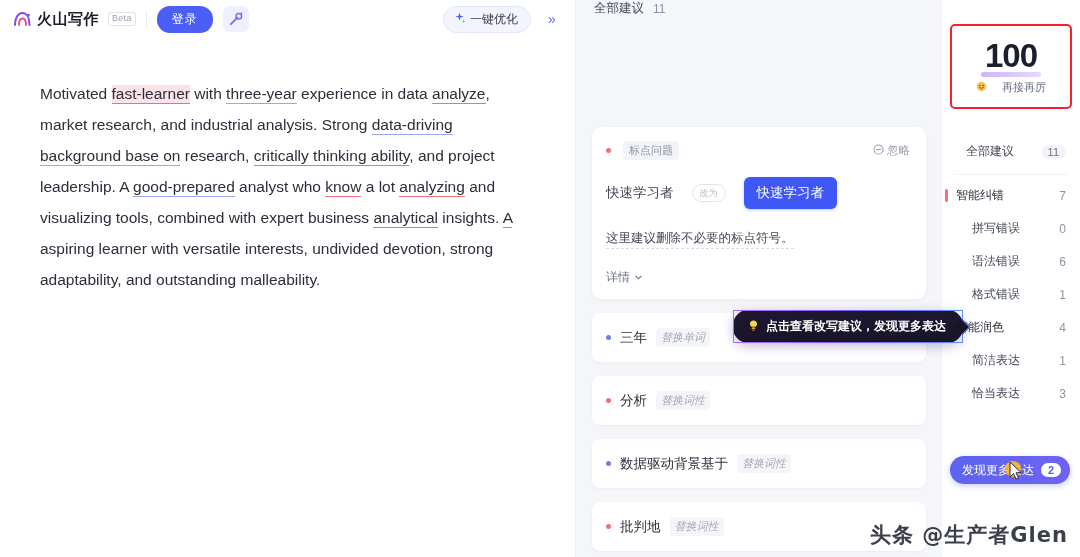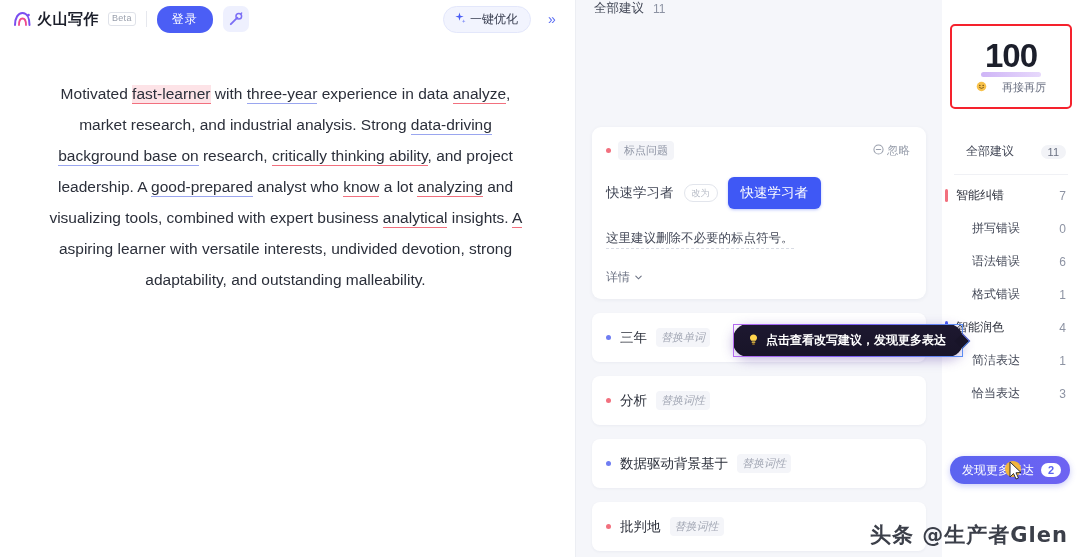--- a/index.html
+++ b/index.html
@@ -63,21 +63,21 @@
     justify-content: center; color: #5b6ef3; font-size: 14px;
     cursor: pointer; border-radius: 6px; margin-left: 6px;
   }
 
   .doc-area { flex: 1; padding: 40px 44px 0 40px; overflow: hidden; }
   .doc-title {
     font-size: 16px; color: #2b2f3a; line-height: 1.5;
     margin-bottom: 52px; font-weight: 400;
   }
   .doc-body {
-    font-size: 15.5px; line-height: 31px; color: #2b2f3a; text-align: center;
+    font-size: 15.5px; line-height: 31px; color: #2b2f3a;
   }
   .u-red { border-bottom: 1.4px solid #f2707e; padding-bottom: 1px; }
   .u-red-hl { background: #fde3e7; border-bottom: 1.4px solid #f2707e; padding-bottom: 1px; }
   .u-blue { border-bottom: 1.4px solid #9aa6ef; padding-bottom: 1px; }
 
   
   .mid-pane {
     width: 366px; height: 557px; background: #f5f6fa;
     position: relative; display: flex; flex-direction: column;
   }
@@ -87,33 +87,33 @@
   }
   .mid-head .count { color: #8d93a3; font-size: 12px; }
   .mid-scroll { flex: 1; padding: 110px 16px 0 16px; position: relative; }
 
   .card {
     background: #fff; border-radius: 9px; padding: 14px 16px 13px 14px;
     box-shadow: 0 1px 4px rgba(40,50,90,0.06);
     margin-bottom: 14px;
   }
   .card-head { display: flex; align-items: center; justify-content: space-between; }
-  .tag-row { display: flex; align-items: center; gap: 7px; }
+  .tag-row { display: flex; align-items: center; gap: 12px; }
   .dot { width: 5px; height: 5px; border-radius: 50%; background: #f2707e; flex:0 0 5px;}
   .dot.blue { background: #6f7df2; }
   .tag-pill {
     font-size: 11px; color: #8d93a3; background: #f3f4f8;
     border-radius: 4px; padding: 2px 6px;
   }
   .ignore-btn {
     display: flex; align-items: center; gap: 3px;
     font-size: 11.5px; color: #9aa0ad; cursor: pointer;
   }
   .replace-row {
-    display: flex; align-items: center; gap: 10px; margin-top: 17px;
+    display: flex; align-items: center; gap: 18px; margin-top: 17px;
   }
   .old-word { font-size: 13.5px; color: #434857; }
   .arrow-pill {
     border: 1px solid #e2e5ec; border-radius: 9px;
     font-size: 9px; color: #b6bbc6; padding: 1px 7px; line-height: 14px;
   }
   .new-word {
     background: #3f58f5; color: #fff; font-size: 13.5px;
     border-radius: 6px; padding: 7px 13px; cursor: pointer;
     box-shadow: 0 1px 3px rgba(63,88,245,0.35);
@@ -132,21 +132,21 @@
     background: #fff; border-radius: 8px; margin-bottom: 14px;
     padding: 15px 16px 15px 14px;
     display: flex; align-items: center; gap: 9px;
     box-shadow: 0 1px 3px rgba(40,50,90,0.05);
     cursor: pointer;
   }
   .srow-word { font-size: 13.5px; color: #2b2f3a; }
   .srow-kind { font-size: 11px; color: #a3a8b5; background:#f4f5f9; border-radius:4px; padding:2px 5px;font-style:italic;}
 
   .tooltip {
-    position: absolute; left: 157px; top: 307px; z-index: 40;
+    position: absolute; left: 157px; top: 293px; z-index: 40;
     display: flex; align-items: flex-end; gap: 6px;
     background: linear-gradient(180deg,#1d1830 0%,#181428 100%);
     border: 1.6px solid;
     border-image: linear-gradient(90deg,#b46af0,#7d5bf5,#5b8df2) 1;
     border-radius: 15px;
     padding: 7px 16px 7px 13px;
     color: #fff; font-size: 12px; font-weight: 700;
     white-space: nowrap;
     box-shadow: 0 3px 12px rgba(80,50,160,0.35);
   }

